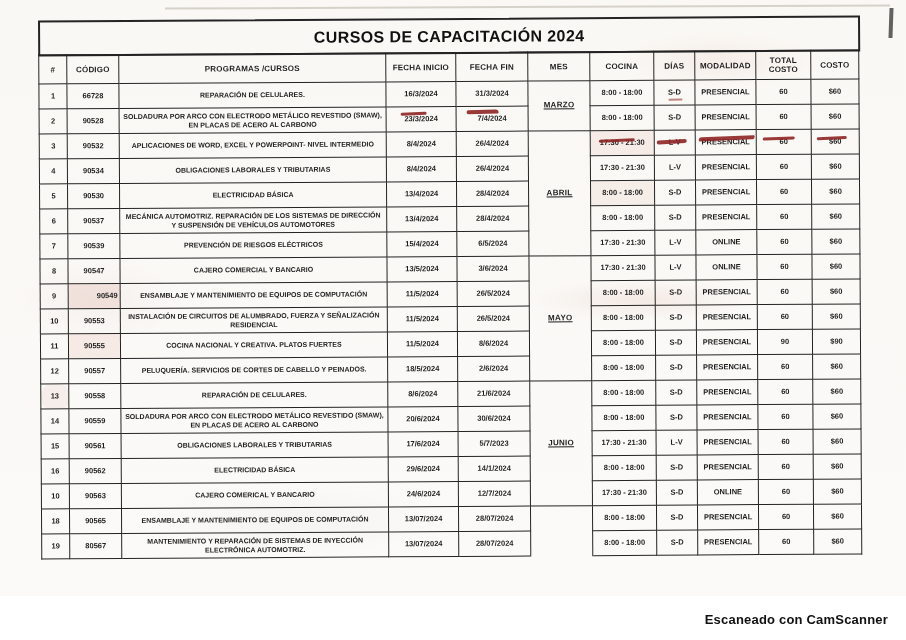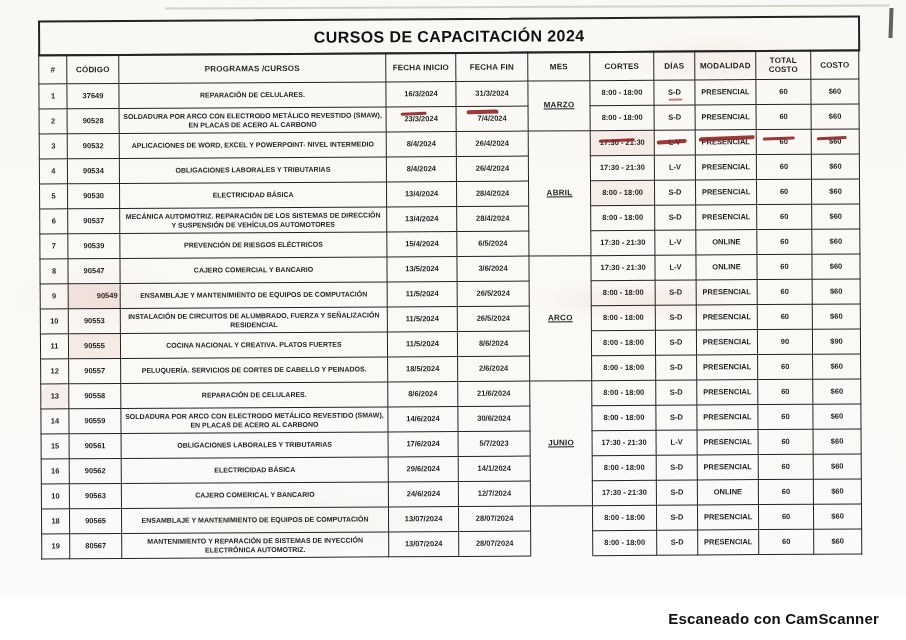--- a/index.html
+++ b/index.html
@@ -84,22 +84,22 @@
   .pen { position:absolute; background:#8e2423; border-radius:3px; opacity:.9; }
   .pen-1 { left:362px; top:94px;  width:26px; height:3px; transform:rotate(-2deg); }
   .pen-2 { left:428px; top:92px;  width:32px; height:4px; transform:rotate(-1deg); border-radius:4px 6px 2px 4px; }
   .pen-3 { left:560px; top:122px; width:36px; height:3px; transform:rotate(-2deg); }
   .pen-4 { left:618px; top:123px; width:30px; height:4px; transform:rotate(-3deg); }
   .pen-5 { left:660px; top:120px; width:56px; height:4px; transform:rotate(-2deg); border-radius:6px 2px 6px 2px; }
   .pen-6 { left:724px; top:121px; width:32px; height:3px; transform:rotate(-2deg); }
   .pen-7 { left:778px; top:121px; width:30px; height:3px; transform:rotate(-2deg); }
   .pen-8 { left:630px; top:82px;  width:14px; height:2px; opacity:.55; }
   .footer-credit {
-    position:absolute; right:27px; bottom:13px;
-    font-size:15px; font-weight:700; color:#111;
+    position:absolute; right:18px; bottom:13px;
+    font-size:13px; font-weight:700; color:#111;
     letter-spacing:0.2px;
   }
 </style>
 </head>
 <body>
 
 <div class="paper"></div>
 <div class="top-edge-line"></div>
 <div class="corner-mark"></div>
 
@@ -120,31 +120,31 @@
         <col class="w-cost">
     </colgroup>
     <thead>
       <tr>
         <th>#</th>
         <th>CÓDIGO</th>
         <th>PROGRAMAS /CURSOS</th>
         <th>FECHA INICIO</th>
         <th>FECHA FIN</th>
         <th>MES</th>
-        <th>CORTES</th>
+        <th>COCINA</th>
         <th>DÍAS</th>
         <th>MODALIDAD</th>
         <th>TOTAL COSTO</th>
         <th>COSTO</th>
       </tr>
     </thead>
     <tbody id="tbody">
         <tr>
     <td class="c-num">1</td>
-    <td class="c-cod">37649</td>
+    <td class="c-cod">66728</td>
     <td class="c-prog">REPARACIÓN DE CELULARES.</td>
     <td class="c-date">16/3/2024</td>
     <td class="c-date">31/3/2024</td>
     <td class="mes-cell" rowspan="2"><span>MARZO</span></td>
           <td class="c-hor">8:00 - 18:00</td>
     <td class="c-dias">S-D</td>
     <td class="c-mod">PRESENCIAL</td>
     <td class="c-th">60</td>
     <td class="c-cost">$60</td>
   </tr>
@@ -220,21 +220,21 @@
     <td class="c-mod">ONLINE</td>
     <td class="c-th">60</td>
     <td class="c-cost">$60</td>
   </tr>
         <tr>
     <td class="c-num">8</td>
     <td class="c-cod">90547</td>
     <td class="c-prog">CAJERO COMERCIAL Y BANCARIO</td>
     <td class="c-date">13/5/2024</td>
     <td class="c-date">3/6/2024</td>
-    <td class="mes-cell" rowspan="5"><span>ARCO</span></td>
+    <td class="mes-cell" rowspan="5"><span>MAYO</span></td>
           <td class="c-hor">17:30 - 21:30</td>
     <td class="c-dias">L-V</td>
     <td class="c-mod">ONLINE</td>
     <td class="c-th">60</td>
     <td class="c-cost">$60</td>
   </tr>
         <tr>
     <td class="c-num">9</td>
     <td class="c-cod">90549</td>
     <td class="c-prog">ENSAMBLAJE Y MANTENIMIENTO DE EQUIPOS DE COMPUTACIÓN</td>
@@ -292,21 +292,21 @@
           <td class="c-hor">8:00 - 18:00</td>
     <td class="c-dias">S-D</td>
     <td class="c-mod">PRESENCIAL</td>
     <td class="c-th">60</td>
     <td class="c-cost">$60</td>
   </tr>
         <tr>
     <td class="c-num">14</td>
     <td class="c-cod">90559</td>
     <td class="c-prog">SOLDADURA POR ARCO CON ELECTRODO METÁLICO REVESTIDO (SMAW), EN PLACAS DE ACERO AL CARBONO</td>
-    <td class="c-date">14/6/2024</td>
+    <td class="c-date">20/6/2024</td>
     <td class="c-date">30/6/2024</td>
     <td class="c-hor">8:00 - 18:00</td>
     <td class="c-dias">S-D</td>
     <td class="c-mod">PRESENCIAL</td>
     <td class="c-th">60</td>
     <td class="c-cost">$60</td>
   </tr>
         <tr>
     <td class="c-num">15</td>
     <td class="c-cod">90561</td>

